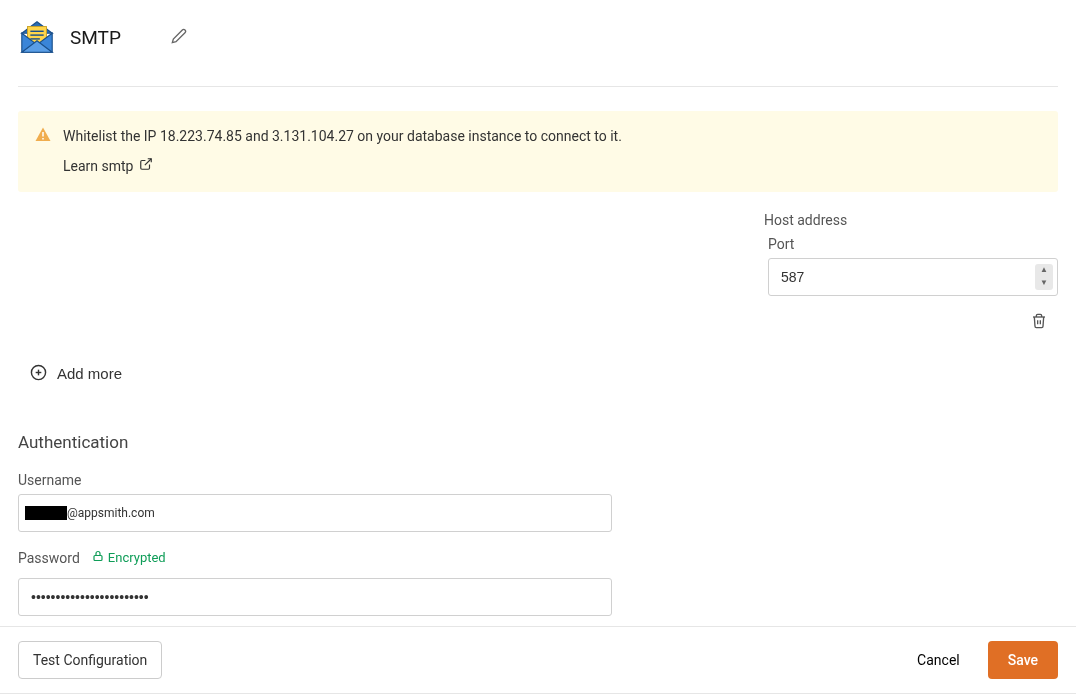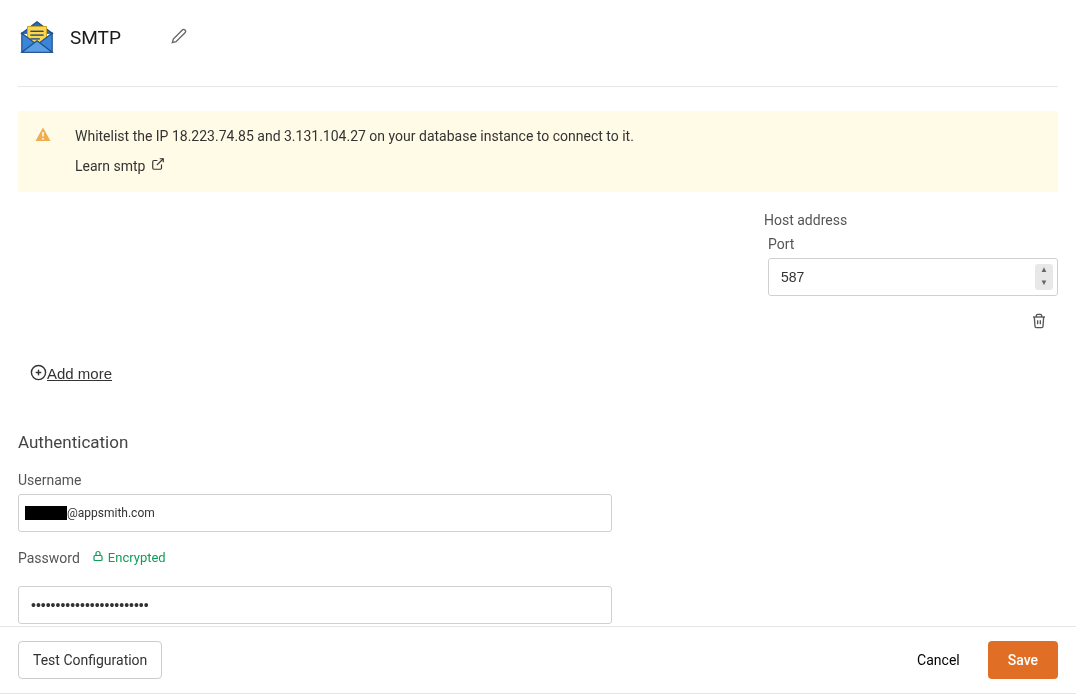--- a/index.html
+++ b/index.html
@@ -27,21 +27,21 @@
       width: 28px; height: 28px;
       display: flex; align-items: center; justify-content: center;
       background: transparent; border: none; cursor: pointer;
       color: #666;
     }
     .callout {
       background: #fffbe6;
       border-radius: 3px;
       padding: 14px 16px;
       display: flex;
-      gap: 23px;
+      gap: 11px;
       margin-bottom: 20px;
     }
     .callout-icon { flex-shrink: 0; margin-top: 1px; }
     .callout-body { color: #333; line-height: 1.6; }
     .callout-link {
       display: inline-flex; align-items: center; gap: 6px;
       color: #333; text-decoration: none;
       margin-top: 8px; cursor: pointer;
     }
     .row { display: flex; gap: 8px; align-items: flex-end; margin-bottom: 10px; flex-direction: column; }
@@ -73,33 +73,32 @@
       color: #666; font-size: 8px; line-height: 1;
     }
     .trash-btn {
       width: 38px; height: 38px;
       background: transparent; border: none; cursor: pointer;
       display: flex; align-items: center; justify-content: center;
       color: #555;
       margin-left: 10px;
     }
     .add-more {
-      display: inline-flex; align-items: center; 
+      display: inline-flex; align-items: center; gap: 10px;
       background: transparent; border: none; cursor: pointer;
       color: #333; font-size: 15px; font-weight: 500;
       padding: 8px 12px;
       margin-top: 4px;
-      text-decoration: underline;
     }
     .section-heading {
       font-size: 17px; color: #444; font-weight: 400;
       margin-top: 40px; margin-bottom: 20px;
     }
     .field-full { width: 594px; margin-bottom: 18px; }
-    .label-row { display: flex; align-items: center; gap: 12px; margin-bottom: 14px; }
+    .label-row { display: flex; align-items: center; gap: 12px; margin-bottom: 6px; }
     .encrypted-badge {
       display: inline-flex; align-items: center; gap: 4px;
       color: #0f9d58; font-size: 13px;
     }
     .username-display {
       display: flex; align-items: center;
       height: 38px;
       border: 1px solid #d0d0d0;
       border-radius: 3px;
       padding: 0 6px 0 6px;

